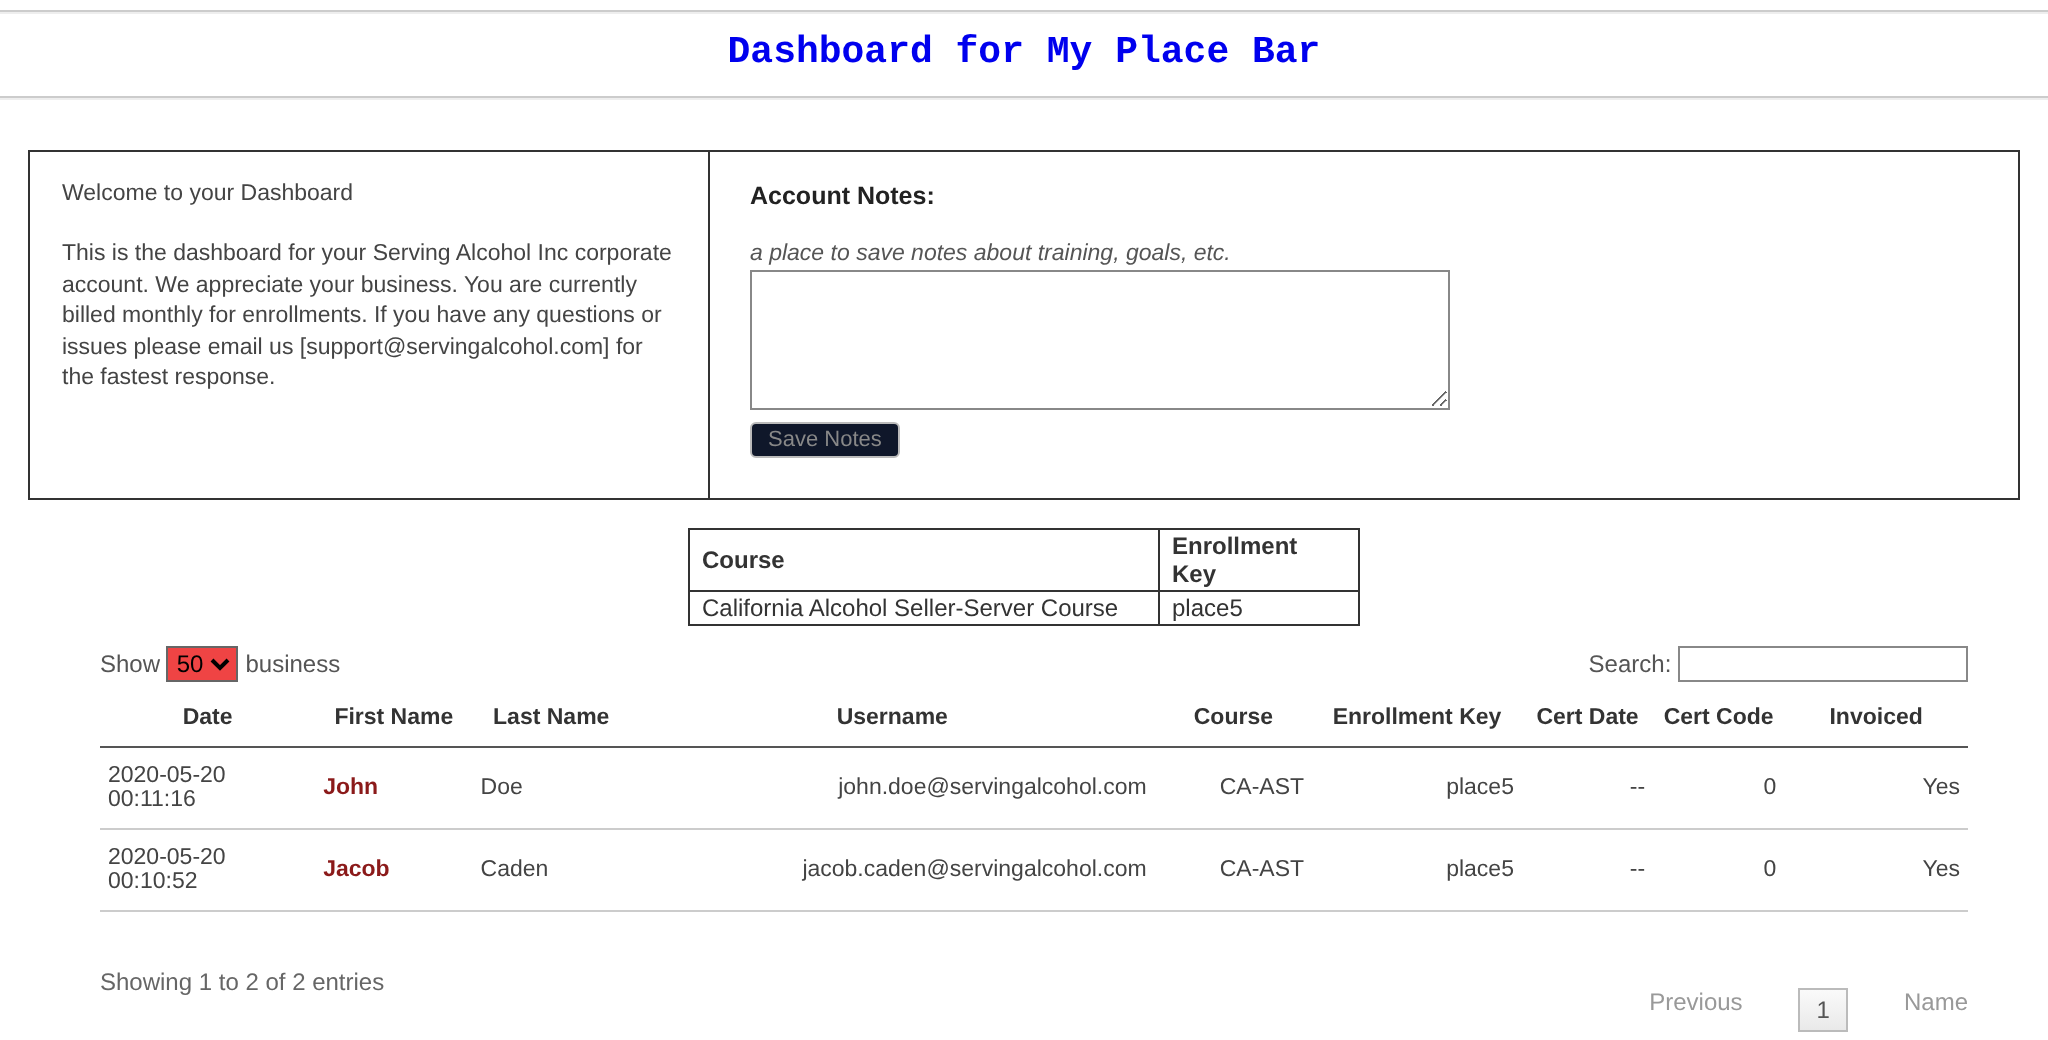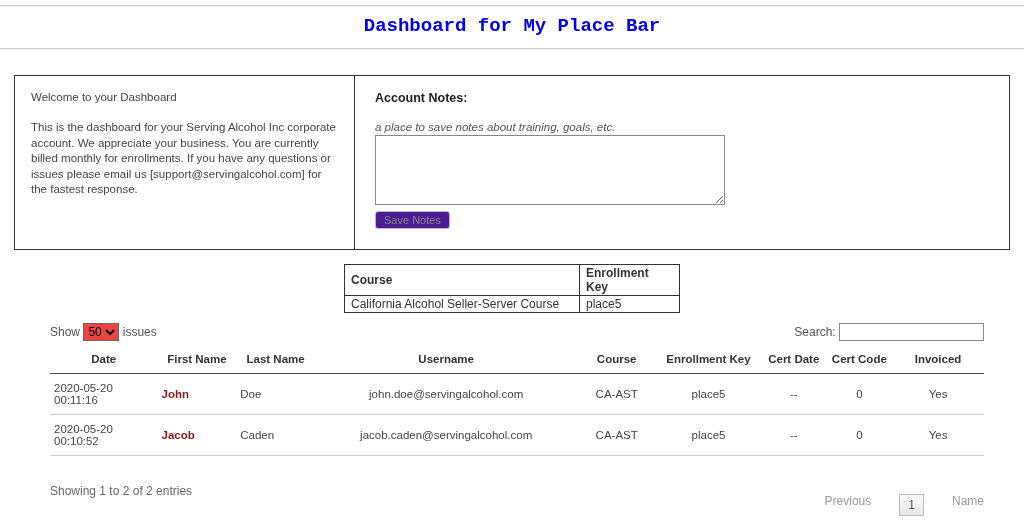--- a/index.html
+++ b/index.html
@@ -74,21 +74,21 @@
     resize: both;
     font-family: Verdana, Geneva, sans-serif;
     font-size: 12px;
     padding: 4px;
     display: block;
   }
   .save-btn {
     margin-top: 6px;
     font-size: 11px;
     padding: 2px 8px;
-    background: #4c1d95;
+    background: #0f172a;
     border: 1px solid #bbb;
     border-radius: 3px;
     color: #888;
     cursor: default;
   }
   .course-table-wrap {
     margin: 14px 0 10px 0;
     display: flex;
     justify-content: center;
   }
@@ -142,21 +142,21 @@
     color: #333;
     text-align: center;
     padding: 6px 4px;
     border-bottom: 1px solid #555;
     vertical-align: middle;
     line-height: 1.2;
   }
   table.enroll td {
     padding: 8px 4px;
     border-bottom: 1px solid #ccc;
-    text-align: center;
+    text-align: right;
     vertical-align: middle;
   }
   table.enroll td.date-cell { text-align: left; width: 80px; }
   table.enroll td.name-cell { text-align: left; }
   .fn-link {
     color: #8B1A1A;
     font-weight: bold;
     text-decoration: none;
     cursor: pointer;
   }
@@ -224,21 +224,21 @@
     </table>
   </div>
 
   <div class="data-area">
     <div class="dt-top">
       <div>
         <span>Show</span>
         <select>
           <option>50</option>
         </select>
-        <span>issues</span>
+        <span>business</span>
       </div>
       <div>
         <span>Search:</span>
         <input type="text" value="" style="">
       </div>
     </div>
 
     <table class="enroll">
       <thead>
         <tr>

